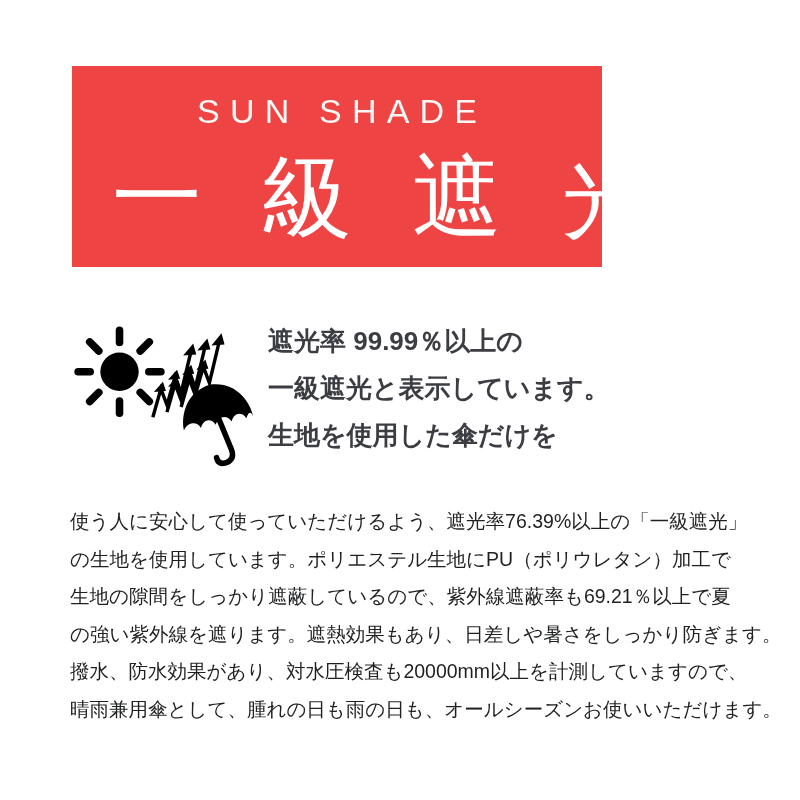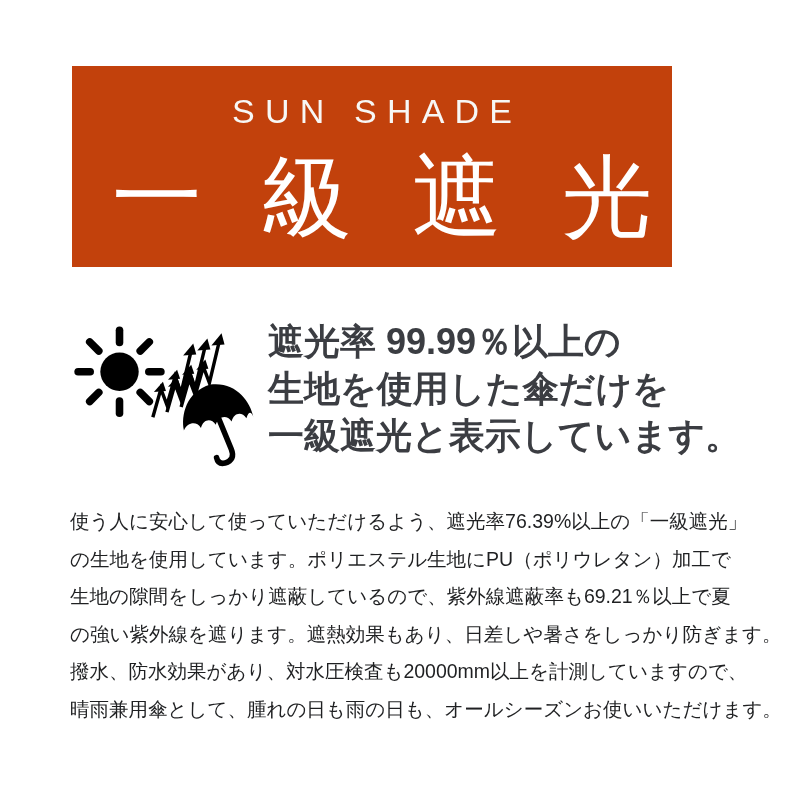--- a/index.html
+++ b/index.html
@@ -2,40 +2,40 @@
 <html><head>
 <meta charset="utf-8">
 <style>
   html,body{margin:0;padding:0;background:#ffffff;}
   .page{
     position:relative;width:800px;height:800px;background:#ffffff;overflow:hidden;
     font-family:"Liberation Sans","DejaVu Sans",sans-serif;
   }
   
   .banner{
-    position:absolute;left:72px;top:66px;width:600px;height:201px;
-    background:#c2410c;
+    position:absolute;left:72px;top:66px;width:530px;height:201px;
+    background:#ef4444;
   }
   .banner-sub{
     position:absolute;top:26px;left:0;right:0;
     text-align:center;color:#f7f7f5;
     font-size:34px;font-weight:300;
     letter-spacing:0.30em;text-indent:0.30em;
     white-space:nowrap;
   }
   .banner-title{
     position:absolute;top:72px;left:40px;width:540px;height:118px;
     display:flex;justify-content:space-between;align-items:center;
     color:#ffffff;font-size:90px;font-weight:500;line-height:1;
   }
   
   .icon-svg{position:absolute;left:68px;top:324px;width:202px;height:152px;}
   .headline{
     position:absolute;left:268px;top:318px;width:500px;
-    color:#3b3d42;font-size:36px;font-weight:700;line-height:47px;
+    color:#3b3d42;font-size:26px;font-weight:700;line-height:47px;
     white-space:nowrap;
   }
   
   .body-text{
     position:absolute;left:70px;top:503px;width:661px;
     color:#1f2022;font-size:19.5px;font-weight:400;
   }
   .body-line{
     display:flex;justify-content:space-between;align-items:center;
     height:37.5px;white-space:nowrap;
@@ -91,22 +91,22 @@
         <path d="M0,-34 C-25,-32 -35,-10 -35,5 C-30,-2 -21,-2 -18,6
                  C-14,-2 -6,-2 -3,6 C1,-2 10,-2 13,6
                  C17,-2 25,-2 28,6 C32,-1 34,1 35,6
                  C35,-10 25,-32 0,-34 Z"></path>
         <path d="M1,0 L7,33 Q9,44 -2,45 Q-9,45 -9,38" fill="none" stroke="#000000" stroke-width="5.5" stroke-linecap="round"></path>
       </g>
     </svg>
 
     <div class="headline">
       <div class="headline-line">遮光率 99.99％以上の</div>
+      <div class="headline-line">一級遮光と表示しています。</div>
       <div class="headline-line">生地を使用した傘だけを</div>
-      <div class="headline-line">一級遮光と表示しています。</div>
     </div>
   </section>
 
   <section class="body-text">
     <div class="body-line">
         <span>使</span>
         <span>う</span>
         <span>人</span>
         <span>に</span>
         <span>安</span>

